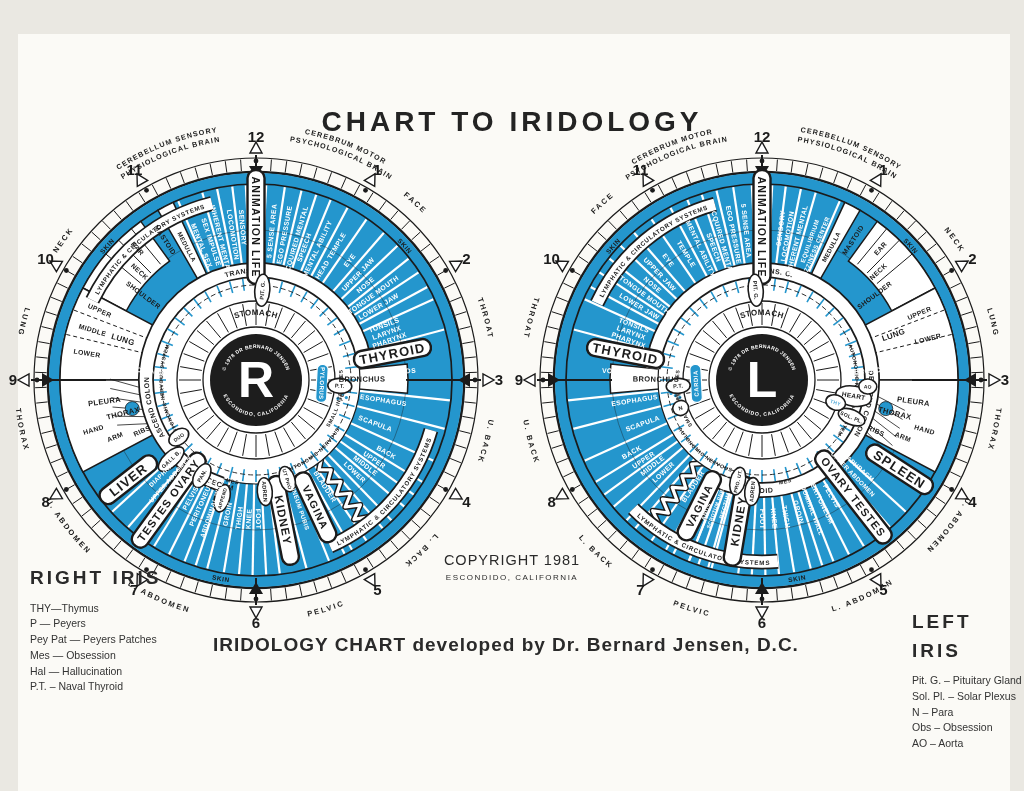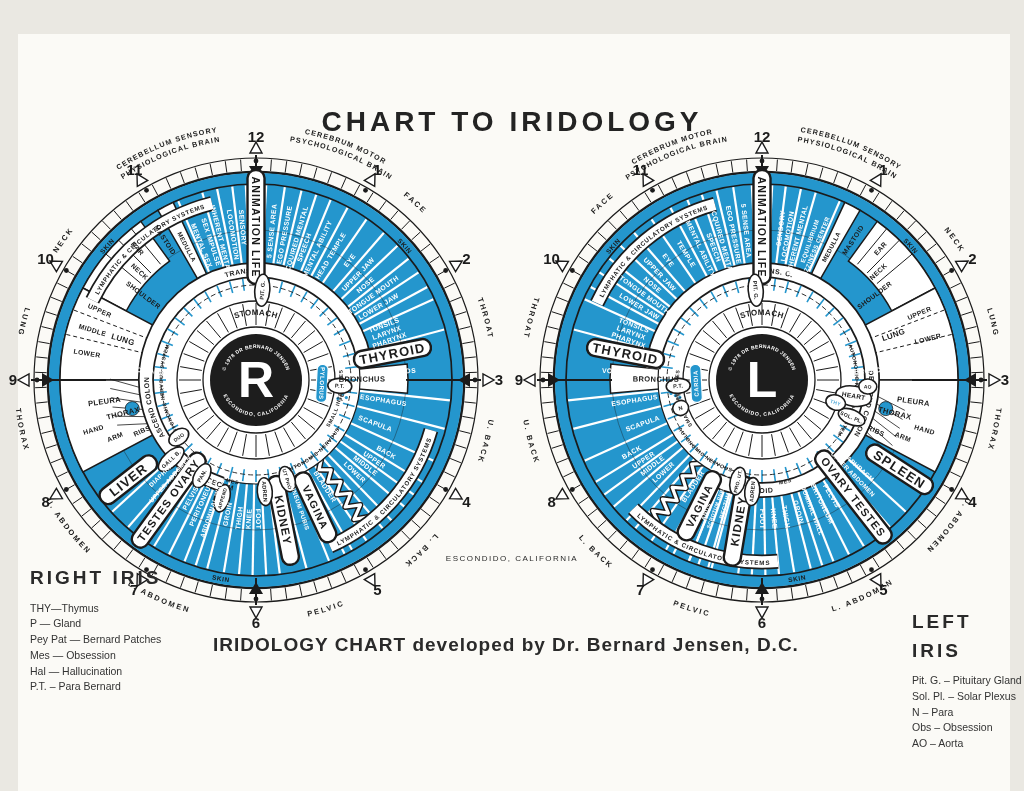--- a/index.html
+++ b/index.html
@@ -1202,32 +1202,33 @@
         <path id="ap57" d="M610.7734649063086 188.5149220342313 A244 244 0 0 1 746.2546907018443 136.5085520288127" fill="none"></path>
         <text font-size="7.2" font-weight="700" letter-spacing="1.2" fill="#1b1b1b" dominant-baseline="central"><textPath startOffset="50%" text-anchor="middle" xlink:href="#ap57">PSYCHOLOGICAL  BRAIN</textPath></text>
         <path id="ap58" d="M783.5294535485596 126.91408053805046 A254 254 0 0 1 915.3480327504956 177.51449224314118" fill="none"></path>
         <text font-size="7.2" font-weight="700" letter-spacing="1.2" fill="#1b1b1b" dominant-baseline="central"><textPath startOffset="50%" text-anchor="middle" xlink:href="#ap58">CEREBELLUM  SENSORY</textPath></text>
         <path id="ap59" d="M777.7453092981557 136.5085520288127 A244 244 0 0 1 913.2265350936914 188.51492203423132" fill="none"></path>
         <text font-size="7.2" font-weight="700" letter-spacing="1.2" fill="#1b1b1b" dominant-baseline="central"><textPath startOffset="50%" text-anchor="middle" xlink:href="#ap59">PHYSIOLOGICAL  BRAIN</textPath></text>
       </g>
     </svg>
 
   <div class="copyright">
+    <div>COPYRIGHT 1981</div>
     <div class="small">ESCONDIDO, CALIFORNIA</div>
   </div>
 
   <div class="legend legend-right">
     <h3>RIGHT IRIS</h3>
     <ul id="legend-right-list">
         <li>THY—Thymus</li>
-        <li>P — Gland</li>
-        <li>Pey Pat — Bernard Patches</li>
+        <li>P — Peyers</li>
+        <li>Pey Pat — Peyers Patches</li>
         <li>Mes — Obsession</li>
         <li>Hal — Hallucination</li>
-        <li>P.T. – Para Bernard</li>
+        <li>P.T. – Naval Thyroid</li>
       </ul>
   </div>
 
   <div class="legend legend-left">
     <h3>LEFT IRIS</h3>
     <ul id="legend-left-list">
         <li>Pit. G. – Pituitary Gland</li>
         <li>Sol. Pl. – Solar Plexus</li>
         <li>N – Para</li>
         <li>Obs – Obsession</li>

